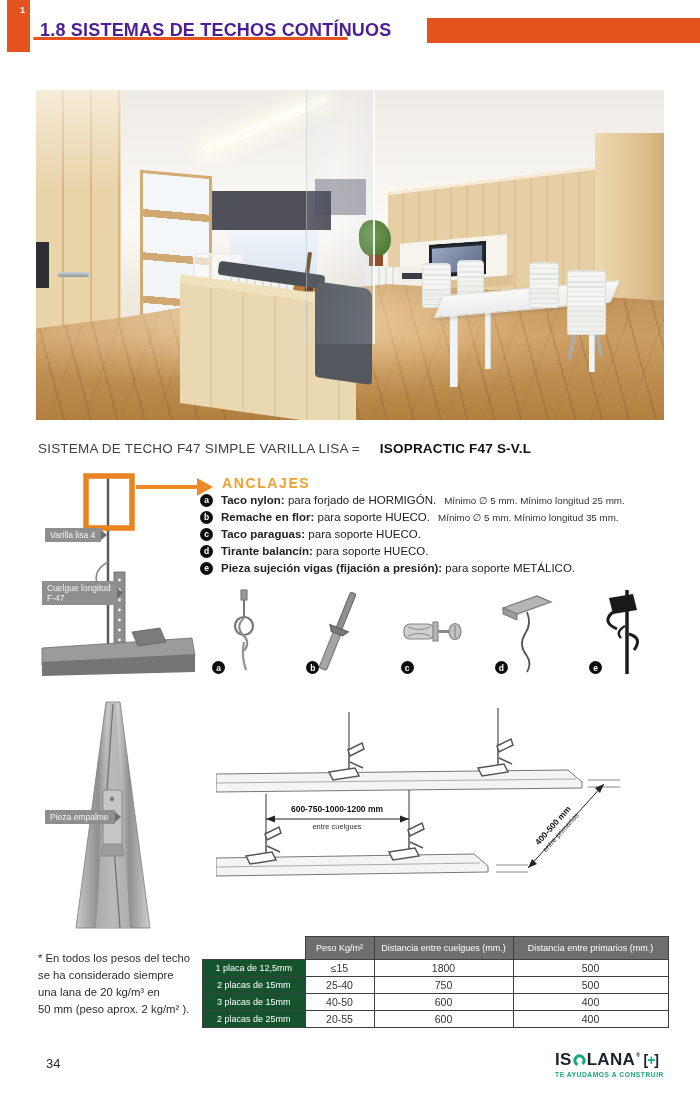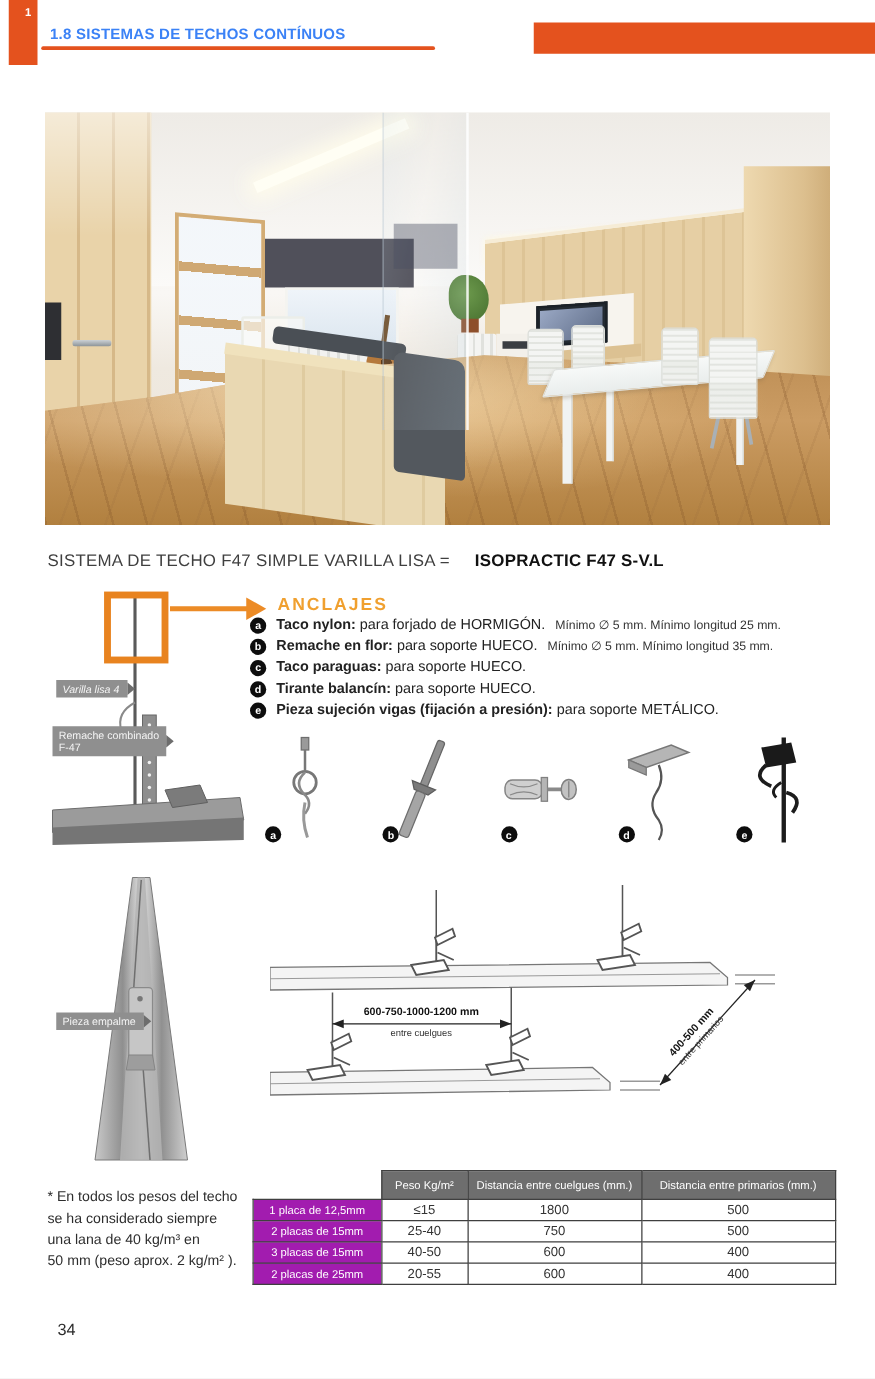--- a/index.html
+++ b/index.html
@@ -3,21 +3,21 @@
 <meta charset="utf-8">
 <style>
   html,body{margin:0;padding:0;background:#e8e8e8;}
   .page{position:relative;width:700px;height:1103px;background:#fff;margin:0 auto;
         font-family:"Liberation Sans", sans-serif;overflow:hidden;}
   .abs{position:absolute;}
 
   
   .chapter-tab{left:7px;top:0;width:23px;height:52px;background:#E4521E;}
   .chapter-tab span{position:absolute;top:5px;right:5px;color:#fff;font-size:9px;font-weight:bold;}
-  .header-title{left:40px;top:20px;font-size:12px;font-weight:bold;color:#3b82f6;letter-spacing:.2px;}
+  .header-title{left:40px;top:20px;font-size:18px;font-weight:bold;color:#4c1d95;letter-spacing:.2px;}
   .header-underline{left:33px;top:37px;width:315px;height:2.5px;background:#E4521E;border-radius:2px;}
   .header-bar{left:427px;top:18px;width:273px;height:25px;background:#E4521E;}
 
   
   .photo{left:36px;top:90px;width:628px;height:330px;overflow:hidden;
          background:linear-gradient(180deg,#f3f0eb 0%,#f9f7f4 44%,#efe9e0 62%,#ece4d8 100%);}
   .photo div{position:absolute;}
   .ph-ceiling{left:0;top:0;width:100%;height:42%;background:linear-gradient(180deg,#eeebe6,#fbfaf8);}
   .ph-led{left:26%;top:9%;width:21%;height:2.8%;background:#fffef4;transform:rotate(-23deg);
           box-shadow:0 0 16px 6px rgba(255,252,235,.95);}
@@ -113,21 +113,21 @@
       line-height:13px;white-space:nowrap;}
   .dot{position:absolute;left:0;top:0;width:13px;height:13px;border-radius:50%;background:#0d0d0d;
       color:#fff;font-size:8.5px;font-weight:bold;display:flex;align-items:center;justify-content:center;}
   .anc-item .note{font-size:9.8px;color:#333;margin-left:8px;}
 
   
   .tag{position:absolute;background:#8f8f8f;color:#f4f4f4;font-size:8.5px;line-height:1.2;
       padding:2px 6px 2px 5px;white-space:nowrap;z-index:3;}
   .tag:after{content:"";position:absolute;right:-6px;top:50%;margin-top:-5px;width:0;height:0;
       border-left:6px solid #6d6d6d;border-top:5px solid transparent;border-bottom:5px solid transparent;}
-  .tag-varilla{left:45px;top:544px;font-style:italic;}
+  .tag-varilla{left:45px;top:528px;}
   .tag-cuelgue{left:42px;top:581px;}
   .tag-empalme{left:45px;top:810px;text-align:right;}
 
   .hanger-svg{left:40px;top:466px;}
   .icons-row{left:200px;top:586px;width:465px;height:98px;display:flex;justify-content:space-between;}
   .icon-cell{position:relative;width:88px;height:98px;}
   .icon-cell svg{position:absolute;left:50%;top:0;transform:translateX(-50%);}
   .icon-cell .dot{left:12px;top:auto;bottom:10px;}
 
   .splice-svg{left:58px;top:698px;}
@@ -135,21 +135,21 @@
 
   
   .footnote{left:38px;top:950px;width:175px;font-size:11.3px;color:#2d2d2d;line-height:17px;}
 
   
   .tbl-wrap{left:202px;top:936px;}
   table.loads{border-collapse:collapse;font-size:10.5px;color:#333;}
   table.loads td,table.loads th{border:1px solid #3f3f3f;text-align:center;padding:0 4px;font-weight:normal;}
   table.loads .corner{border:none;background:transparent;}
   table.loads th{background:#6e6e6e;color:#fff;font-size:9px;height:22px;}
-  table.loads .rl{background:#a21caf;color:#fff;font-size:9px;}
+  table.loads .rl{background:#14532d;color:#fff;font-size:9px;}
   table.loads .tdv{background:#fff;height:16px;}
   .cw0{width:94px;} .cw1{width:60px;} .cw2{width:130px;} .cw3{width:146px;}
 
   
   .page-number{left:46px;top:1056px;font-size:13px;color:#2b2b2b;}
   .logo{left:555px;top:1050px;width:130px;}
   .logo-line{display:flex;align-items:center;font-weight:bold;font-size:17px;color:#18222E;
       letter-spacing:.3px;}
   .logo-o{margin:0 1px;}
   .logo-reg{font-size:5.5px;align-self:flex-start;margin:2px 3px 0 1px;color:#18222E;}
@@ -233,21 +233,21 @@
     </g>
     <polygon points="2,182 152,172 155,190 2,200" fill="#9b9b9b" stroke="#6d6d6d" stroke-width="0.8"></polygon>
     <polygon points="2,196 155,188 155,206 2,210" fill="#757575"></polygon>
     <polygon points="92,166 120,162 126,176 98,180" fill="#7b7b7b" stroke="#5f5f5f" stroke-width="0.8"></polygon>
     <rect x="46" y="10" width="46" height="52" fill="none" stroke="#E8831F" stroke-width="5.5"></rect>
   </svg>
   <div class="tag tag-varilla">
     <span>Varilla lisa 4</span>
   </div>
   <div class="tag tag-cuelgue">
-    <div>Remache combinado</div>
+    <div>Cuelgue longitud</div>
     <div>F-47</div>
   </div>
 
   <div class="abs anc-arrow-shaft"></div>
   <div class="abs anc-arrow-head"></div>
   <div class="abs anc-heading">ANCLAJES</div>
 
   <div class="abs anc-list">
     <div class="anc-item">
       <span class="dot">
@@ -425,21 +425,21 @@
     <polygon points="312,170 316,161 321,166" fill="#222"></polygon>
     <g transform="translate(342,132) rotate(-48)">
       <text x="0" y="-4" text-anchor="middle" font-size="8.5" font-weight="bold" fill="#111">400-500 mm</text>
       <text x="0" y="6" text-anchor="middle" font-size="7.5" fill="#333">entre primarios</text>
     </g>
   </svg>
 
   <div class="abs footnote">
     <div>* En todos los pesos del techo</div>
     <div>se ha considerado siempre</div>
-    <div>una lana de 40 kg/m³ en</div>
+    <div>una lana de 20 kg/m³ en</div>
     <div>50 mm (peso aprox. 2 kg/m² ).</div>
   </div>
 
   <div class="abs tbl-wrap">
     <table class="loads">
       <tbody>
           <tr>
         <td class="corner cw0"></td>
         <th class="cw1">Peso Kg/m²</th>
         <th class="cw2">Distancia entre cuelgues (mm.)</th>
@@ -467,14 +467,26 @@
         <td class="rl">2 placas de 25mm</td>
         <td class="tdv">20-55</td>
         <td class="tdv">600</td>
         <td class="tdv">400</td>
       </tr>
     </tbody>
       </table>
   </div>
 
   <div class="abs page-number">34</div>
+  <div class="abs logo">
+    <div class="logo-line">
+      <span>IS</span>
+      <svg class="logo-o" width="13" height="13" viewBox="0 0 13 13">
+        <circle cx="6.5" cy="6.5" r="4.6" fill="none" stroke="#18A877" stroke-width="3.1" stroke-dasharray="23 6" transform="rotate(115 6.5 6.5)"></circle>
+      </svg>
+      <span>LANA</span>
+      <span class="logo-reg">®</span>
+      <span class="logo-badge"><span class="bk">[</span><span class="pl">+</span><span class="bk">]</span></span>
+    </div>
+    <div class="logo-tagline">TE AYUDAMOS A CONSTRUIR</div>
+  </div>
 
 </div>
 
 </body></html>

